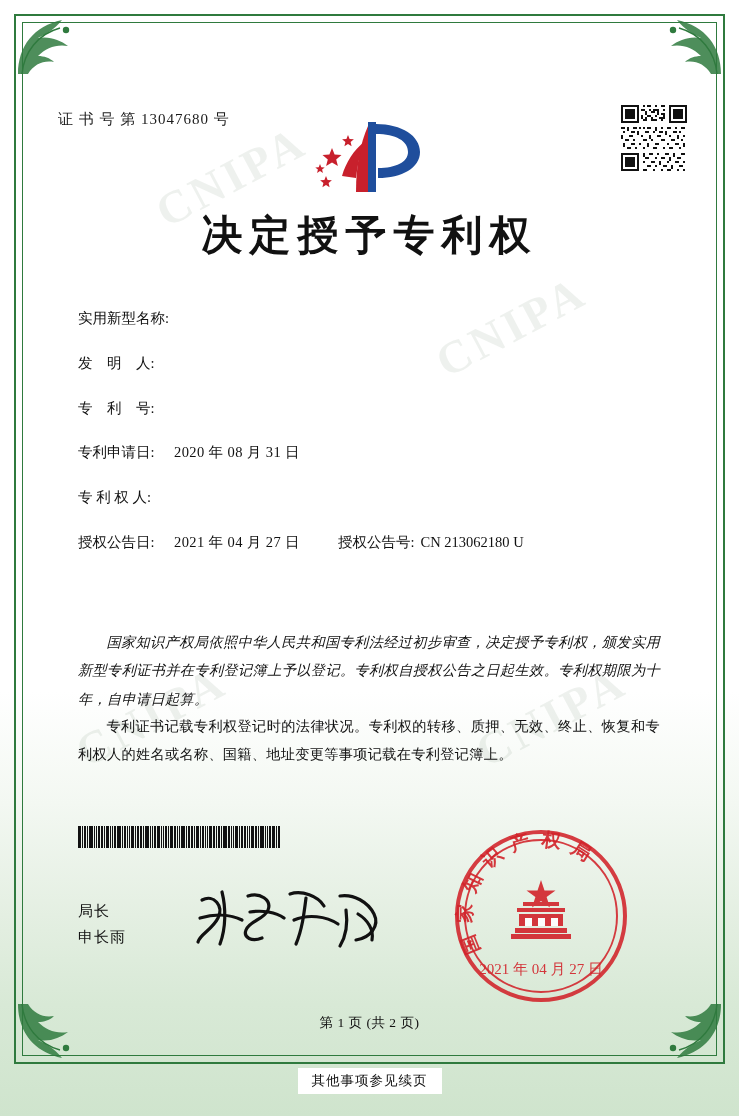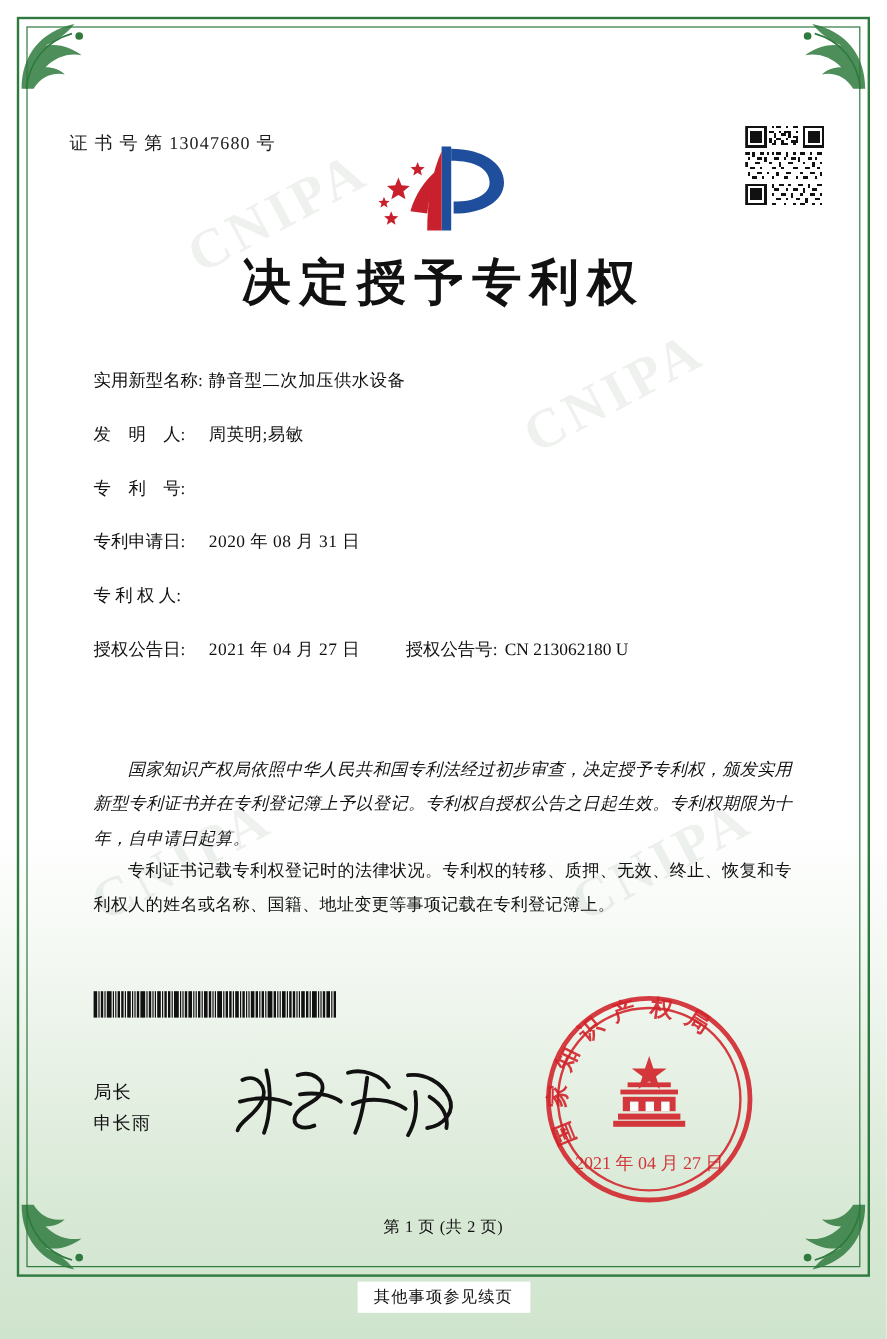--- a/index.html
+++ b/index.html
@@ -344,25 +344,23 @@
         <polygon points="22,46 23.3,49.2 26.7,49.4 24.1,51.6 24.9,54.9 22,53.1 19.1,54.9 19.9,51.6 17.3,49.4 20.7,49.2"></polygon>
       </g>
     </svg>
   </div>
 
   <div class="title">决定授予专利权</div>
 
   <div class="fields">
     <div class="field">
       <div class="lab">实用新型名称:</div>
-      <div class="val">静音型二次加压供水设备</div>
     </div>
     <div class="field">
       <div class="lab">发　明　人:</div>
-      <div class="val">周英明;易敏</div>
     </div>
     <div class="field">
       <div class="lab">专　利　号:</div>
     </div>
     <div class="field">
       <div class="lab">专利申请日:</div>
       <div class="val">2020 年 08 月 31 日</div>
     </div>
     <div class="field">
       <div class="lab">专 利 权 人:</div>

